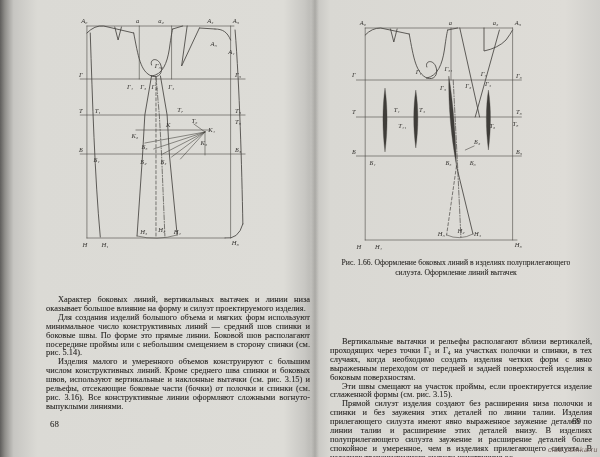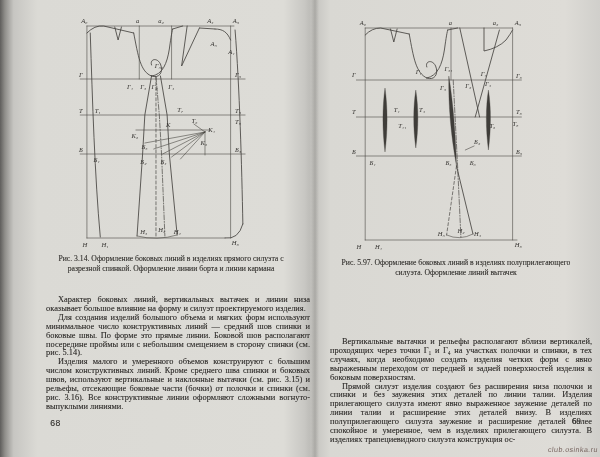--- a/index.html
+++ b/index.html
@@ -46,21 +46,21 @@
   .bodytext{
     position:absolute;text-align:justify;
     font-size:8.4px;line-height:8.9px;color:#343230;
     text-shadow:0 0 .45px rgba(55,53,50,.5);
   }
   .page.left .bodytext{left:16px;top:296px;width:264px;}
   .page.right .bodytext{left:24px;top:294px;width:262px;margin-top:44px;}
   .bodytext p{margin:0;text-indent:12px;font-family:Liberation Serif, serif;}
 
   .pagenum{position:absolute;font-size:8.8px;color:#3b3936;text-shadow:0 0 .4px rgba(60,58,54,.5);}
-  .page.left .pagenum{left:20px;top:419px;font-family:Liberation Mono, monospace;}
+  .page.left .pagenum{left:20px;top:419px;}
   .page.right .pagenum{left:266px;top:416px;text-align:center;}
 
   .watermark{
     position:absolute;right:2px;bottom:3px;
     font-family:"Liberation Sans",sans-serif;
     font-size:7.2px;letter-spacing:.4px;color:#6a5550;
     opacity:.9;transform:skewX(-6deg);
   }
 </style>
 </head>
@@ -147,21 +147,20 @@
         <text x="74" y="148" class="fig-label">Б₄</text>
         <text x="141" y="136" class="fig-label">Б₃</text>
         <text x="4" y="231" class="fig-label">Н</text>
         <text x="21" y="231" class="fig-label">Н₁</text>
         <text x="56" y="218" class="fig-label">Н₅</text>
         <text x="72" y="216" class="fig-label">Н₂</text>
         <text x="86" y="218" class="fig-label">Н₄</text>
         <text x="138" y="229" class="fig-label">Н₃</text>
       </svg>
 
-    <div class="caption">Рис. 3.14. Оформление боковых линий в изделиях прямого силуэта с разрезной спинкой. Оформление линии борта и линии кармана</div>
 
     <div class="bodytext">
       <p>Характер боковых линий, вертикальных вытачек и линии низа оказывает большое влияние на форму и силуэт проектируемого изделия.</p>
       <p>Для создания изделий большого объема и мягких форм используют минимальное число конструктивных линий — средний шов спинки и боковые швы. По форме это прямые линии. Боковой шов располагают посередине проймы или с небольшим смещением в сторону спинки (см. рис. 5.14).</p>
       <p>Изделия малого и умеренного объемов конструируют с большим числом конструктивных линий. Кроме среднего шва спинки и боковых швов, используют вертикальные и наклонные вытачки (см. рис. 3.15) и рельефы, отсекающие боковые части (бочки) от полочки и спинки (см. рис. 3.16). Все конструктивные линии оформляют сложными вогнуто-выпуклыми линиями.</p>
     </div>
 
     <div class="pagenum">68</div>
   </div>
 
@@ -232,24 +231,25 @@
         <text x="107" y="147" class="fig-label">Б₆</text>
         <text x="149" y="136" class="fig-label">Б₃</text>
         <text x="4" y="231" class="fig-label">Н</text>
         <text x="21" y="231" class="fig-label">Н₁</text>
         <text x="78" y="218" class="fig-label">Н₅</text>
         <text x="96" y="215" class="fig-label">Н₂</text>
         <text x="111" y="218" class="fig-label">Н₄</text>
         <text x="148" y="229" class="fig-label">Н₃</text>
       </svg>
 
-    <div class="caption">Рис. 5.97. Оформление боковых линий в изделиях полуприлегающего силуэта. Оформление линий вытачек</div>
+    <div class="caption">Рис. 1.66. Оформление боковых линий в изделиях полуприлегающего силуэта. Оформление линий вытачек</div>
 
     <div class="bodytext">
       <p>Вертикальные вытачки и рельефы располагают вблизи вертикалей, проходящих через точки Г₁ и Г₄ на участках полочки и спинки, в тех случаях, когда необходимо создать изделия четких форм с явно выраженным переходом от передней и задней поверхностей изделия к боковым поверхностям.</p>
+      <p>Эти швы смещают на участок проймы, если проектируется изделие сглаженной формы (см. рис. 3.15).</p>
       <p>Прямой силуэт изделия создают без расширения низа полочки и спинки и без заужения этих деталей по линии талии. Изделия прилегающего силуэта имеют явно выраженное заужение деталей по линии талии и расширение этих деталей внизу. В изделиях полуприлегающего силуэта заужение и расширение деталей более спокойное и умеренное, чем в изделиях прилегающего силуэта. В изделиях трапециевидного силуэта конструкция ос-</p>
     </div>
 
     <div class="pagenum">69</div>
   </div>
 </div>
 
 <div class="watermark">club.osinka.ru</div>
 
 </body></html>

